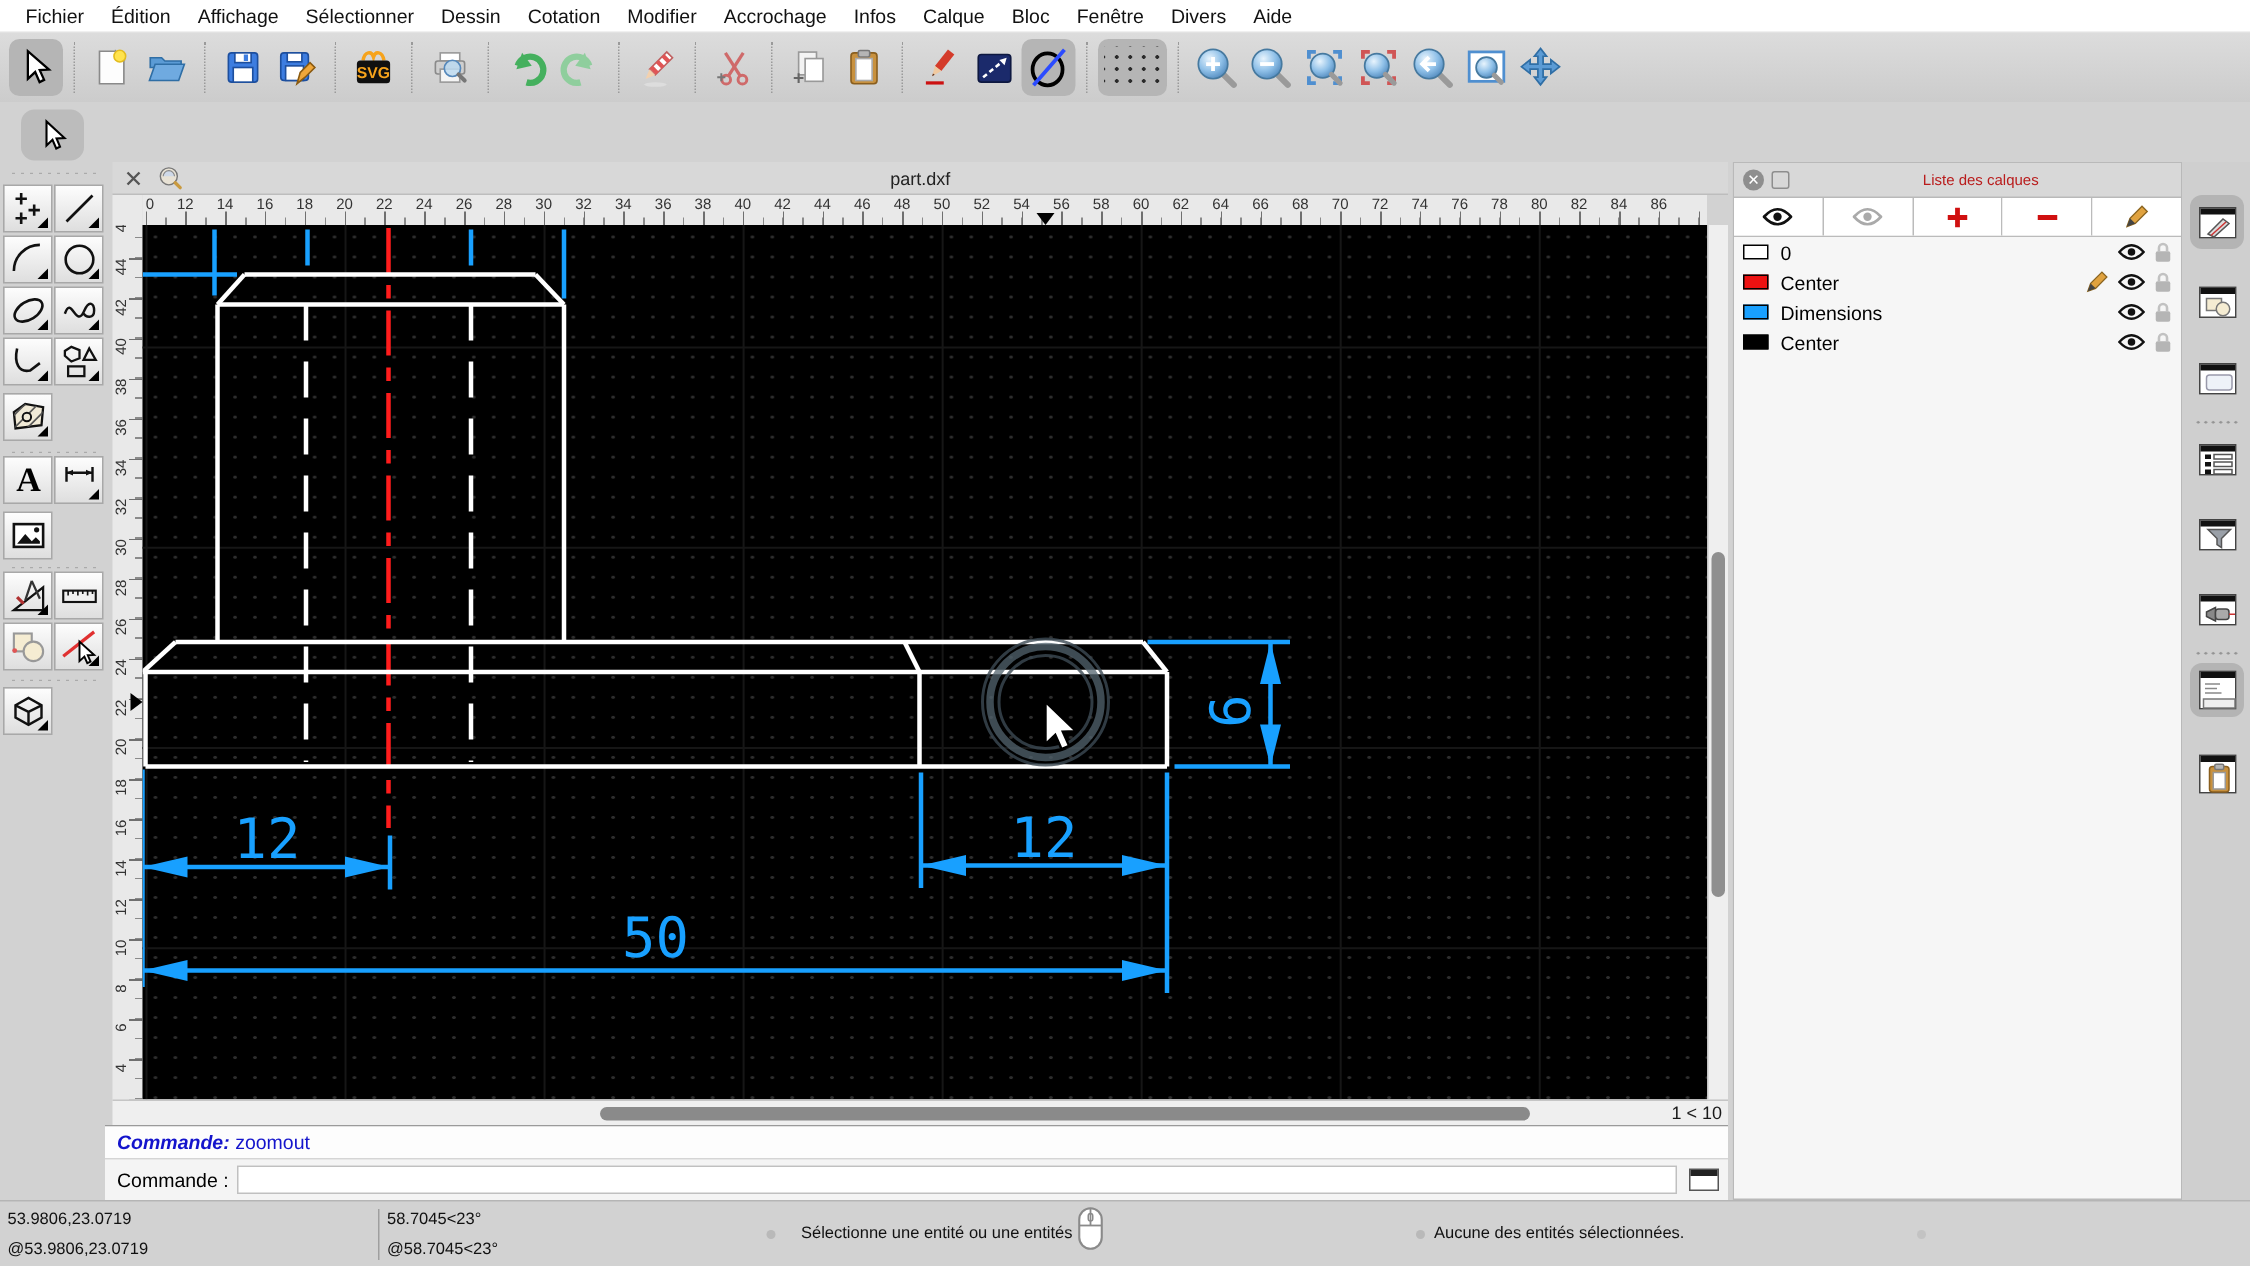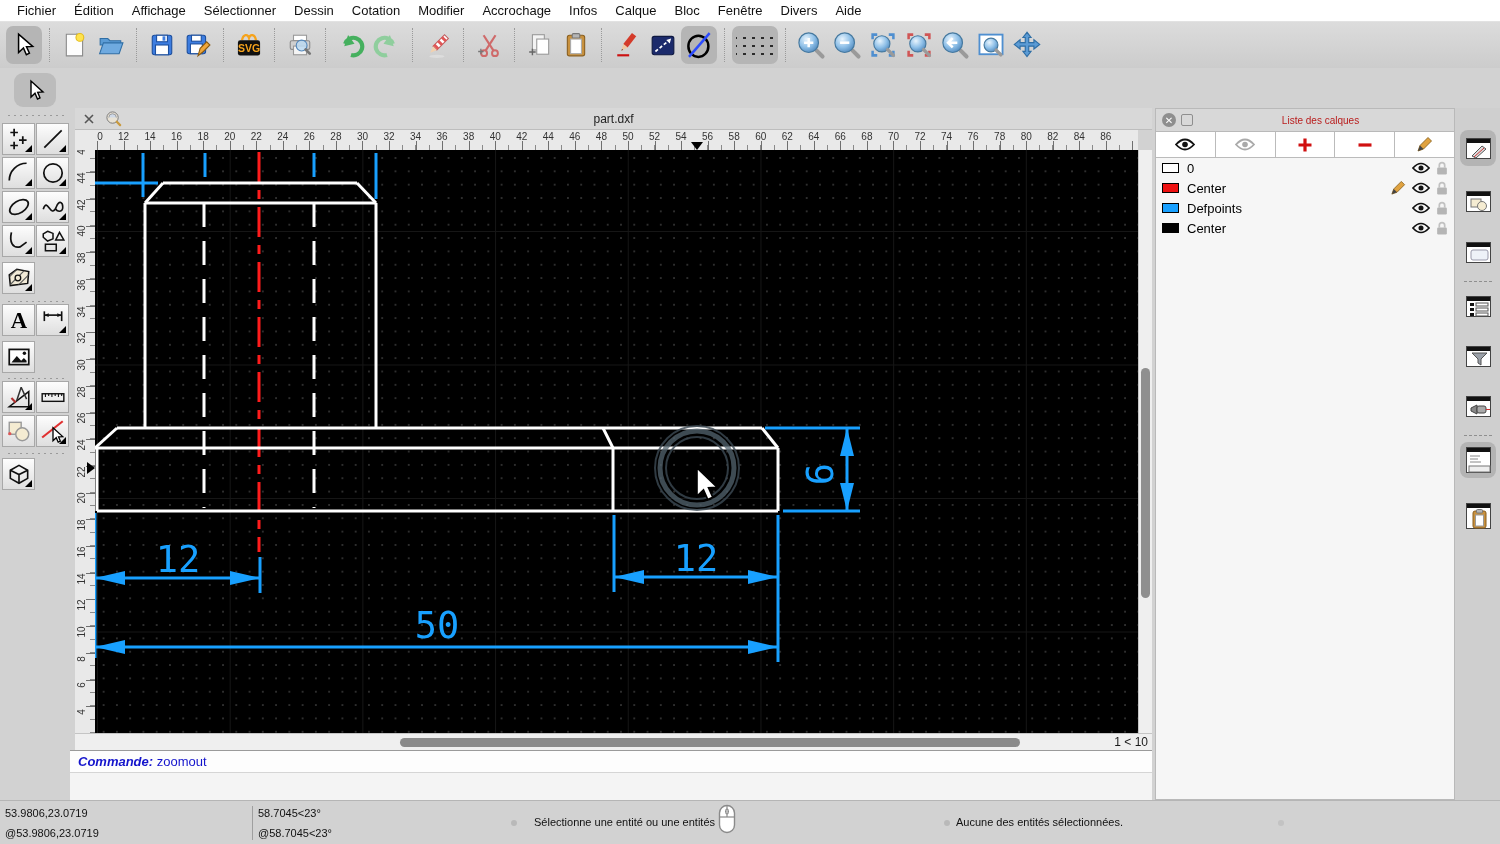--- a/index.html
+++ b/index.html
@@ -563,20 +563,25 @@
   <div id="hthumb"></div>
   <span id="zoomscale">1 &lt; 10</span>
 </div>
 
 <div id="console">
   <div id="cmdhist">
     <span class="lbl">Commande:</span>
     <span> </span>
     <span>zoomout</span>
   </div>
+  <div id="cmdrow">
+    <span id="cmdlabel">Commande :</span>
+    <input id="cmdinput" type="text" style="">
+    <div class="miniwin"></div>
+  </div>
 </div>
 
 <div id="layerpanel">
   <div id="lp-title">
     <div class="lp-circle">✕</div>
     <div class="lp-undock"></div>
     <span class="t">Liste des calques</span>
   </div>
   <div id="lp-toolbar">
     <div class="lp-cell">
@@ -647,21 +652,21 @@
           <svg width="12" height="14" viewBox="0 0 11 13">
             <path d="M3,6 V4 a2.5,2.5 0 0 1 5,0 V6" fill="none" stroke="#c2c2c2" stroke-width="1.6"></path>
             <rect x="1" y="6" width="9" height="6.5" rx="1.2" fill="#b5b5b5"></rect>
           </svg>
         </span>
       </div>
 
 
       <div class="layer-row">
         <span class="swatch" style="background: rgb(24, 160, 255);"></span>
-        <span class="layer-name">Defpoints</span>
+        <span class="layer-name">Dimensions</span>
 
         <span class="row-ico">
           <svg width="18" height="12" viewBox="0 0 20 13">
             <path d="M1,6.5 Q10,-3.5 19,6.5 Q10,16.5 1,6.5 Z" fill="none" stroke="#111" stroke-width="1.8"></path>
             <circle cx="10" cy="6.5" r="2.8" fill="#111"></circle>
           </svg>
         </span>
         <span class="row-ico">
           <svg width="12" height="14" viewBox="0 0 11 13">
             <path d="M3,6 V4 a2.5,2.5 0 0 1 5,0 V6" fill="none" stroke="#c2c2c2" stroke-width="1.6"></path>

